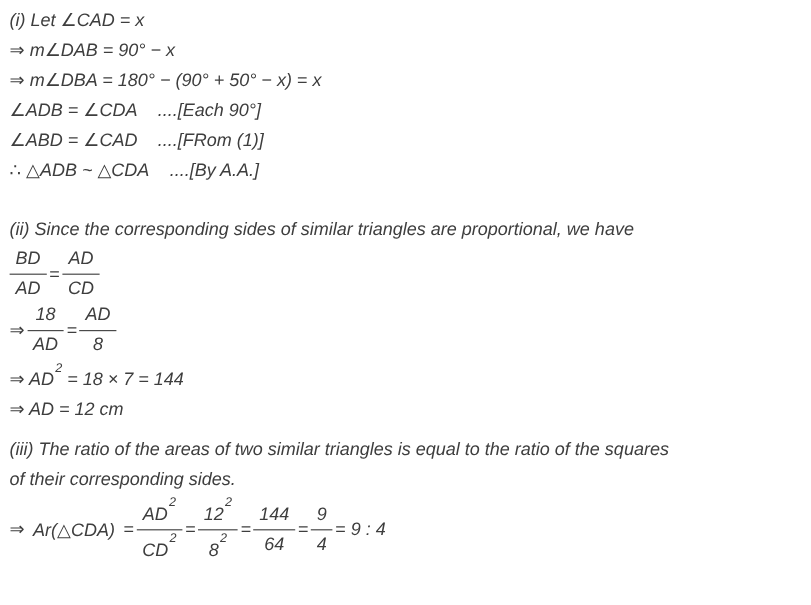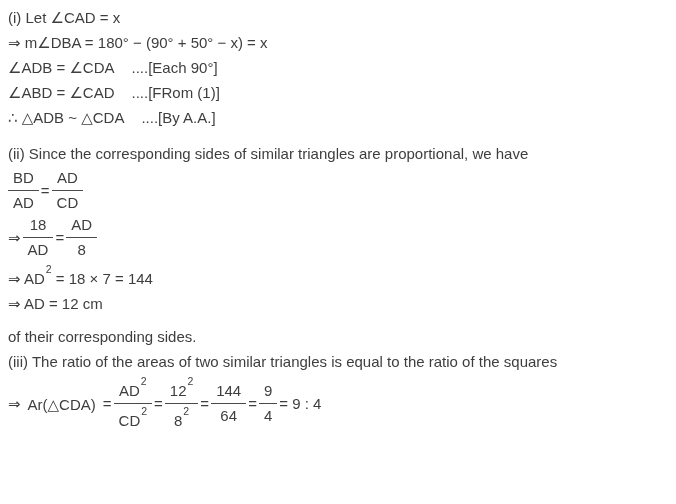--- a/index.html
+++ b/index.html
@@ -9,20 +9,21 @@
   }
   .page {
     width: 616px;
     height: 504px;
     box-sizing: border-box;
     padding: 5px 8px 0 8px;
     overflow: hidden;
     background: #ffffff;
     color: #3e3e3e;
     font-family: "Liberation Sans", "DejaVu Sans", sans-serif;
+    font-style: italic;
     font-size: 15px;
   }
   section { display: block; }
   .line {
     line-height: 25px;
     white-space: pre;
   }
   .note { margin-left: 17px; }
   .note-wide { margin-left: 26px; }
   .eqrow {
@@ -43,30 +44,31 @@
   }
   .frac .den {
     padding: 2px 5px 0 5px;
   }
   sup.sq {
     font-size: 10.5px;
     position: relative;
     top: -5px;
     margin-left: 1px;
   }
-  .part-ii { margin-top: 11px; }
+  .part-ii { margin-top: 24px; }
   .part-iii { margin-top: 8px; }
 </style>
 </head>
 <body>
 
 <div class="page">
 
   <section class="part-i">
     <div class="line">(i) Let ∠CAD = x</div>
+    <div class="line">⇒ m∠DAB = 90° − x</div>
     <div class="line">⇒ m∠DBA = 180° − (90° + 50° − x) = x</div>
     <div class="line"><span>∠ADB = ∠CDA</span><span class="note">....[Each 90°]</span></div>
     <div class="line"><span>∠ABD = ∠CAD</span><span class="note">....[FRom (1)]</span></div>
     <div class="line"><span>∴ △ADB ~ △CDA</span><span class="note">....[By A.A.]</span></div>
   </section>
 
   <section class="part-ii">
     <div class="line">(ii) Since the corresponding sides of similar triangles are proportional, we have</div>
 
     <div class="eqrow">
@@ -92,22 +94,22 @@
         <span class="num">AD</span>
         <span class="den">8</span>
       </span>
     </div>
 
     <div class="line"><span>⇒ AD</span><sup class="sq">2</sup><span> = 18 × 7 = 144</span></div>
     <div class="line">⇒ AD = 12 cm</div>
   </section>
 
   <section class="part-iii">
+    <div class="line">(iii) The ratio of the areas of two similar triangles is equal to the ratio of the squares</div>
     <div class="line">of their corresponding sides.</div>
-    <div class="line">(iii) The ratio of the areas of two similar triangles is equal to the ratio of the squares</div>
 
     <div class="eqrow">
       <span>⇒</span>
       <span class="frac">
         <span class="den">Ar(△CDA)</span>
       </span>
       <span>=</span>
       <span class="frac">
         <span class="num"><span>AD</span><sup class="sq">2</sup></span>
         <span class="den"><span>CD</span><sup class="sq">2</sup></span>

